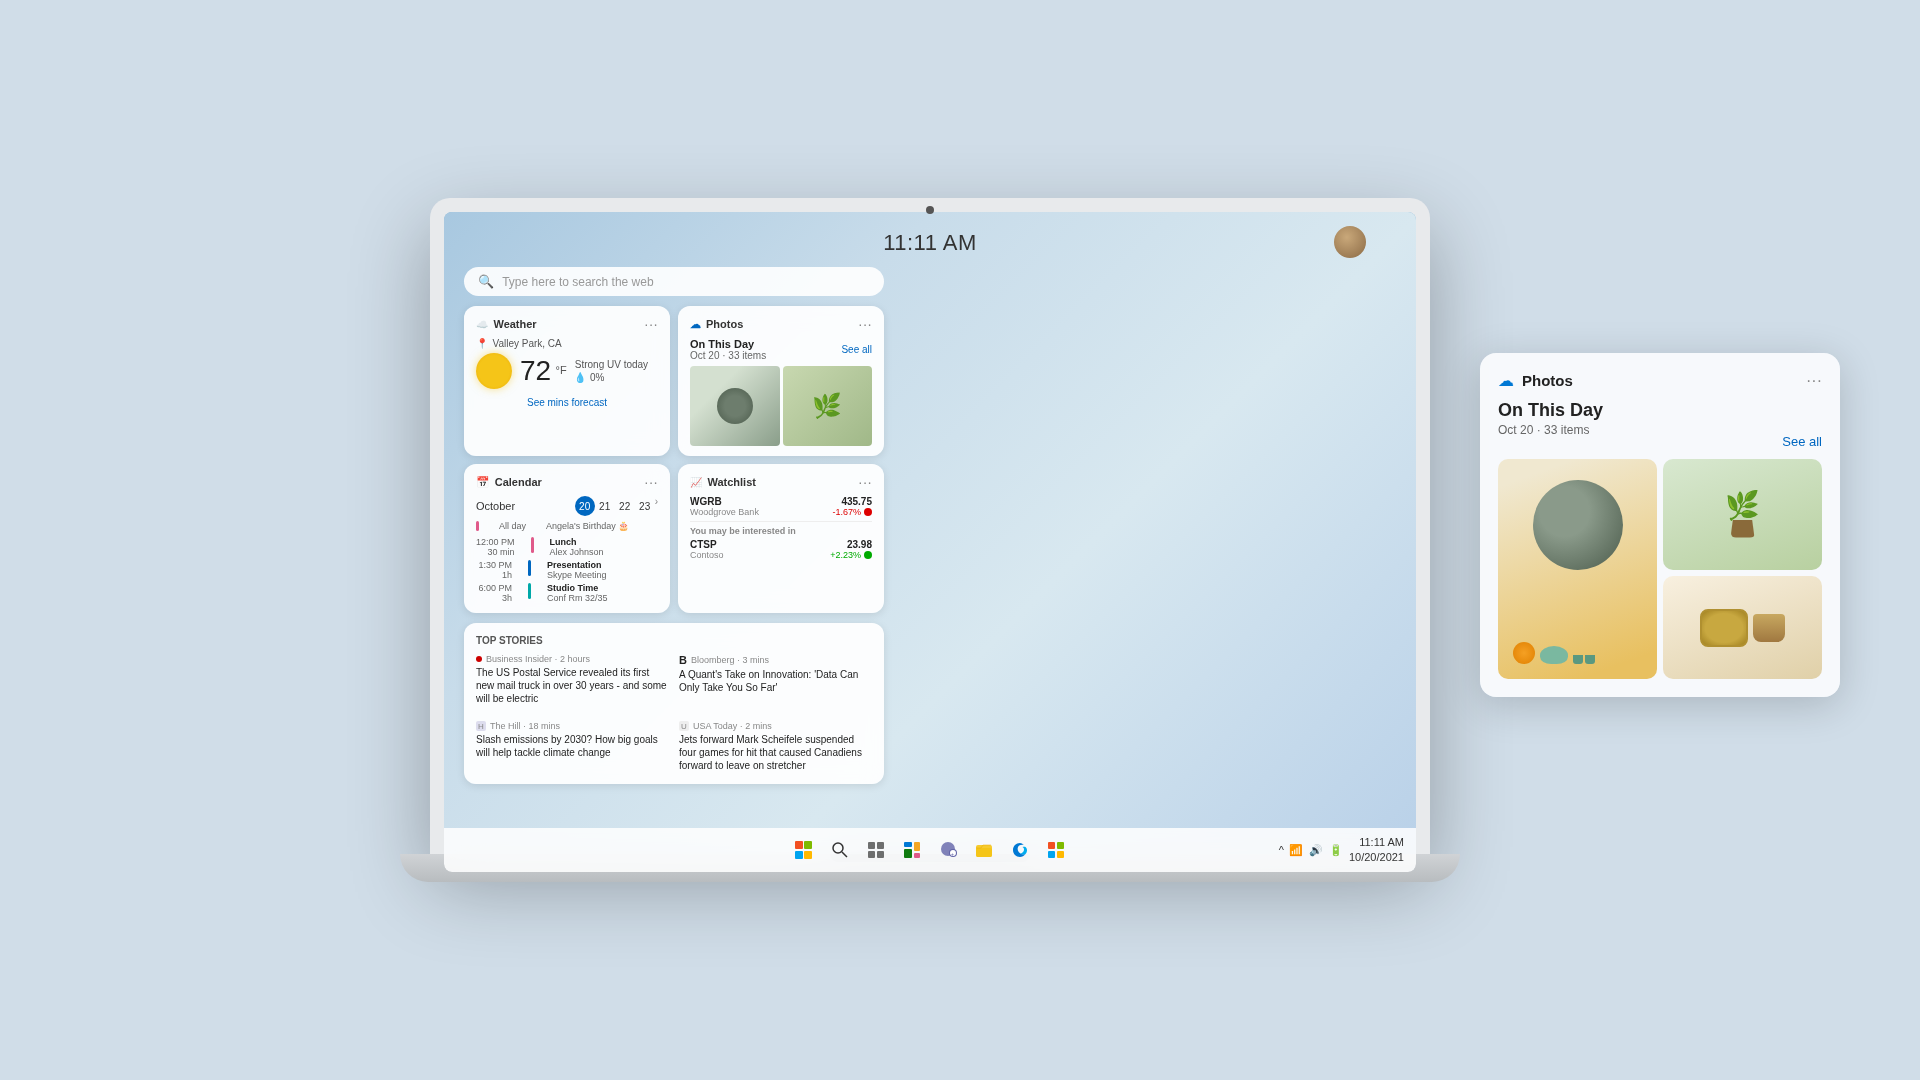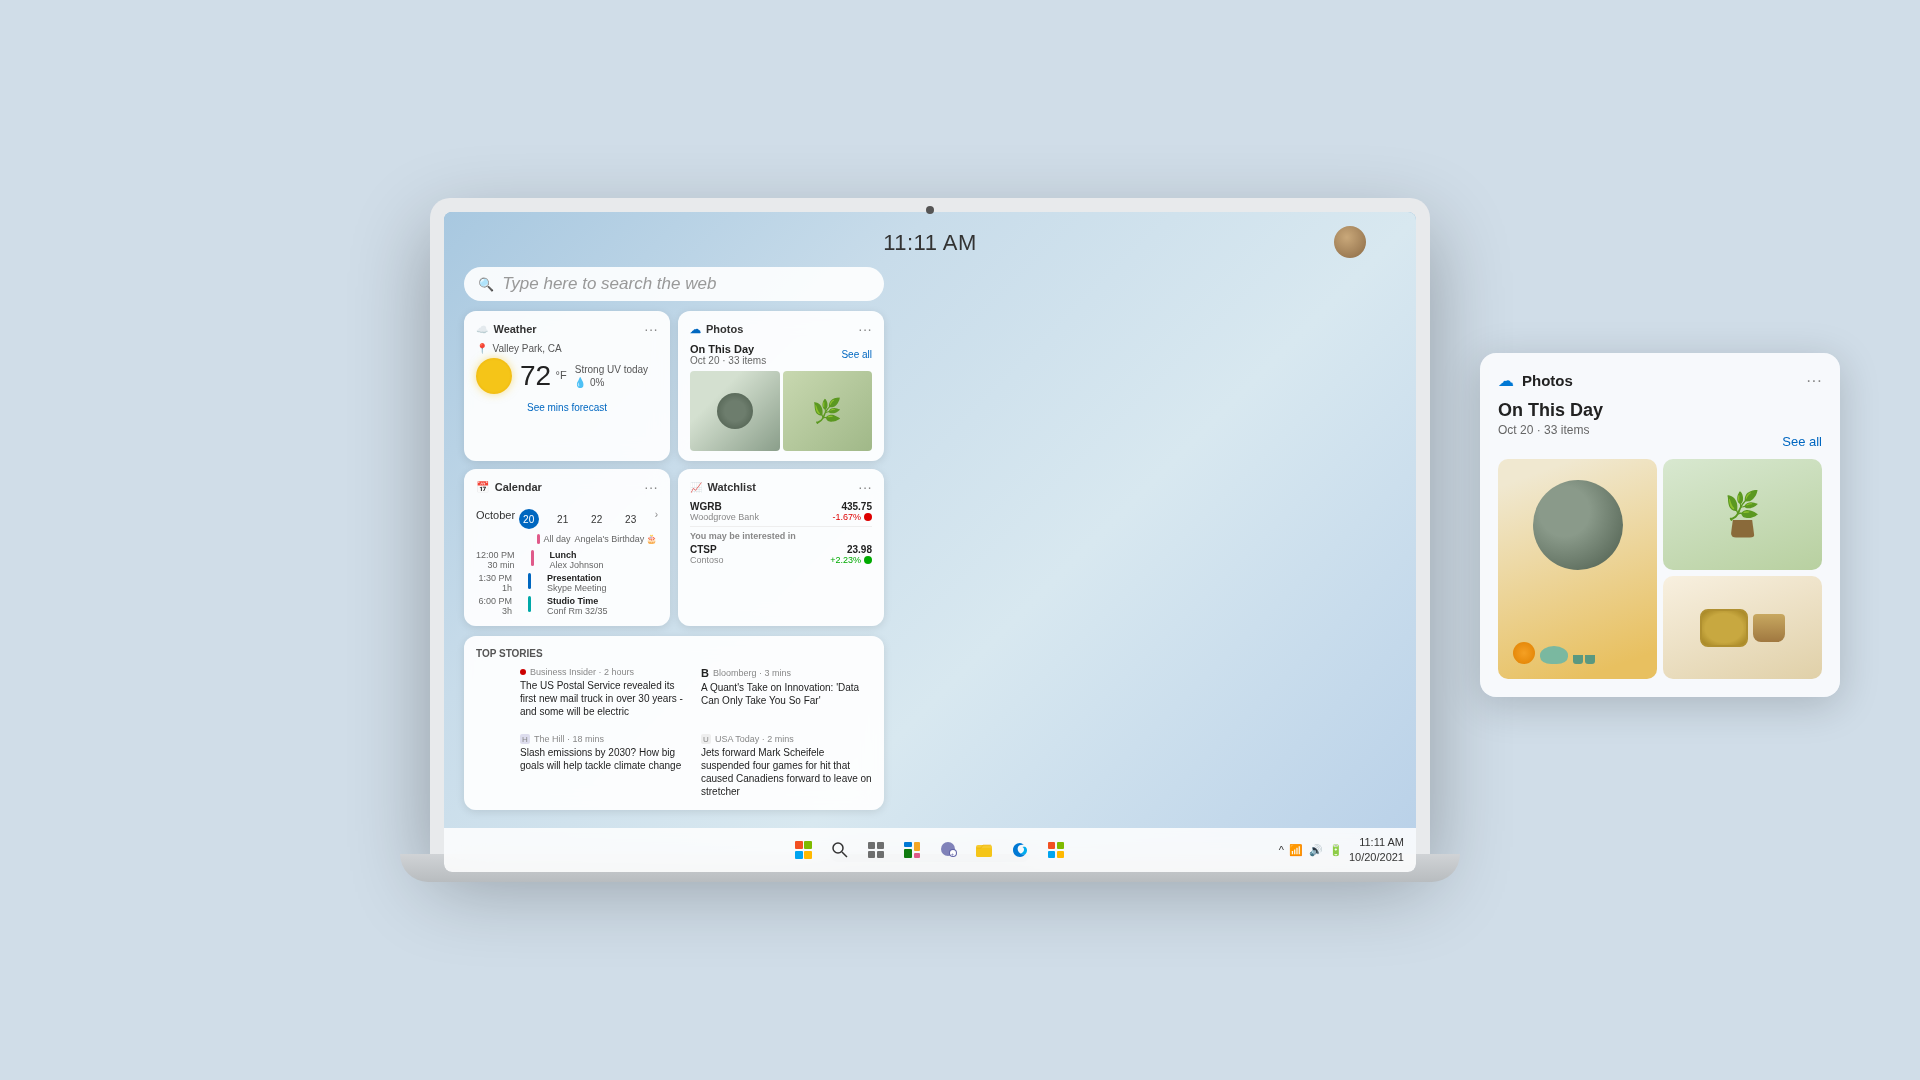--- a/index.html
+++ b/index.html
@@ -221,41 +221,41 @@
     }
     .photo-thumb-2 {
       background: linear-gradient(135deg, #c8d8b0 0%, #a0b888 100%);
       display: flex; align-items: center; justify-content: center;
     }
 
     
     .calendar-widget { grid-column: 1; }
     .cal-month-row { display: flex; align-items: center; justify-content: space-between; margin-bottom: 5px; }
     .cal-month { font-size: 11px; color: #333; }
-    .cal-days { display: flex; gap: 14px; align-items: flex-start; margin-top: 8px; }
+    .cal-days { display: flex; gap: 0; align-items: flex-start; }
     .cal-day {
       width: 20px; height: 20px;
       border-radius: 50%;
       display: flex; align-items: center; justify-content: center;
       font-size: 10px; color: #333;
     }
     .cal-day.today {
       background: #0067c0;
       color: white;
     }
     .cal-nav { font-size: 10px; color: #888; cursor: pointer; }
     .cal-events { display: flex; flex-direction: column; gap: 3px; }
     .cal-event-row { display: flex; gap: 16px; align-items: flex-start; font-size: 9px; }
     .cal-event-time { color: #666; min-width: 36px; text-align: right; }
     .cal-event-bar { width: 3px; background: #e05a8a; border-radius: 2px; min-height: 16px; flex-shrink: 0; }
     .cal-event-bar.blue { background: #0067c0; }
     .cal-event-bar.teal { background: #00a8a8; }
     .cal-event-title { font-weight: 600; color: #222; }
     .cal-event-sub { color: #666; text-align: center; }
-    .cal-all-day-row { display: flex; align-items: center; gap: 4px; font-size: 9px; color: #666; margin-bottom: 3px; justify-content: flex-end; }
+    .cal-all-day-row { display: flex; align-items: center; gap: 20px; font-size: 9px; color: #666; margin-bottom: 3px; }
     .cal-all-day-bar { width: 3px; height: 10px; background: #e05a8a; border-radius: 2px; }
 
     
     .watchlist-widget { grid-column: 2; }
     .stock-row { display: flex; align-items: center; justify-content: space-between; margin-bottom: 4px; }
     .stock-name { font-size: 10px; font-weight: 600; color: #222; }
     .stock-company { font-size: 9px; color: #888; }
     .stock-price { font-size: 10px; font-weight: 600; color: #222; }
     .stock-change.neg { font-size: 9px; color: #d00; }
     .stock-change.pos { font-size: 9px; color: #0a0; }
@@ -285,21 +285,21 @@
     
     .news-section {
       background: rgba(255,255,255,0.92);
       border-radius: 12px;
       padding: 12px;
       margin-top: 10px;
       backdrop-filter: blur(10px);
       box-shadow: 0 2px 8px rgba(0,0,0,0.1);
     }
     .news-top-stories { font-size: 10px; font-weight: 600; color: #555; margin-bottom: 8px; }
-    .news-grid { display: grid; grid-template-columns: 1fr 1fr; gap: 10px; margin-left: 44px; }
+    .news-grid { display: grid; grid-template-columns: 1fr 1fr; gap: 10px; }
     .news-item { font-size: 10px; }
     .news-source { display: flex; align-items: center; gap: 4px; color: #888; font-size: 9px; margin-bottom: 2px; }
     .news-source-dot { width: 6px; height: 6px; border-radius: 50%; background: #c00; }
     .news-source-b { font-weight: 900; color: #222; font-size: 11px; }
     .news-title { font-size: 10px; color: #222; font-weight: 500; line-height: 1.3; }
     .news-source-hill-icon { width: 10px; height: 10px; background: #e0e0e0; border-radius: 2px; font-size: 8px; display: flex; align-items: center; justify-content: center; }
 
     
     .swirl-container {
       position: absolute;
@@ -412,21 +412,21 @@
       </div>
 
       <div class="user-avatar">
         <div class="user-avatar-img"></div>
       </div>
 
       <div class="widgets-panel">
 
         <div class="search-bar">
           <span class="search-icon-sm">🔍</span>
-          <span style="color:#999;font-size:17px;font-style:italic;">Type here to search the web</span>
+          <span style="color:#999;font-size:12px;">Type here to search the web</span>
         </div>
 
         <div class="widgets-grid">
 
           <div class="widget-card weather-widget">
             <div class="widget-header">
               <div class="widget-title-row">
                 <span style="color:#0067c0;font-size:10px;">☁️</span>
                 <span>Weather</span>
               </div>

